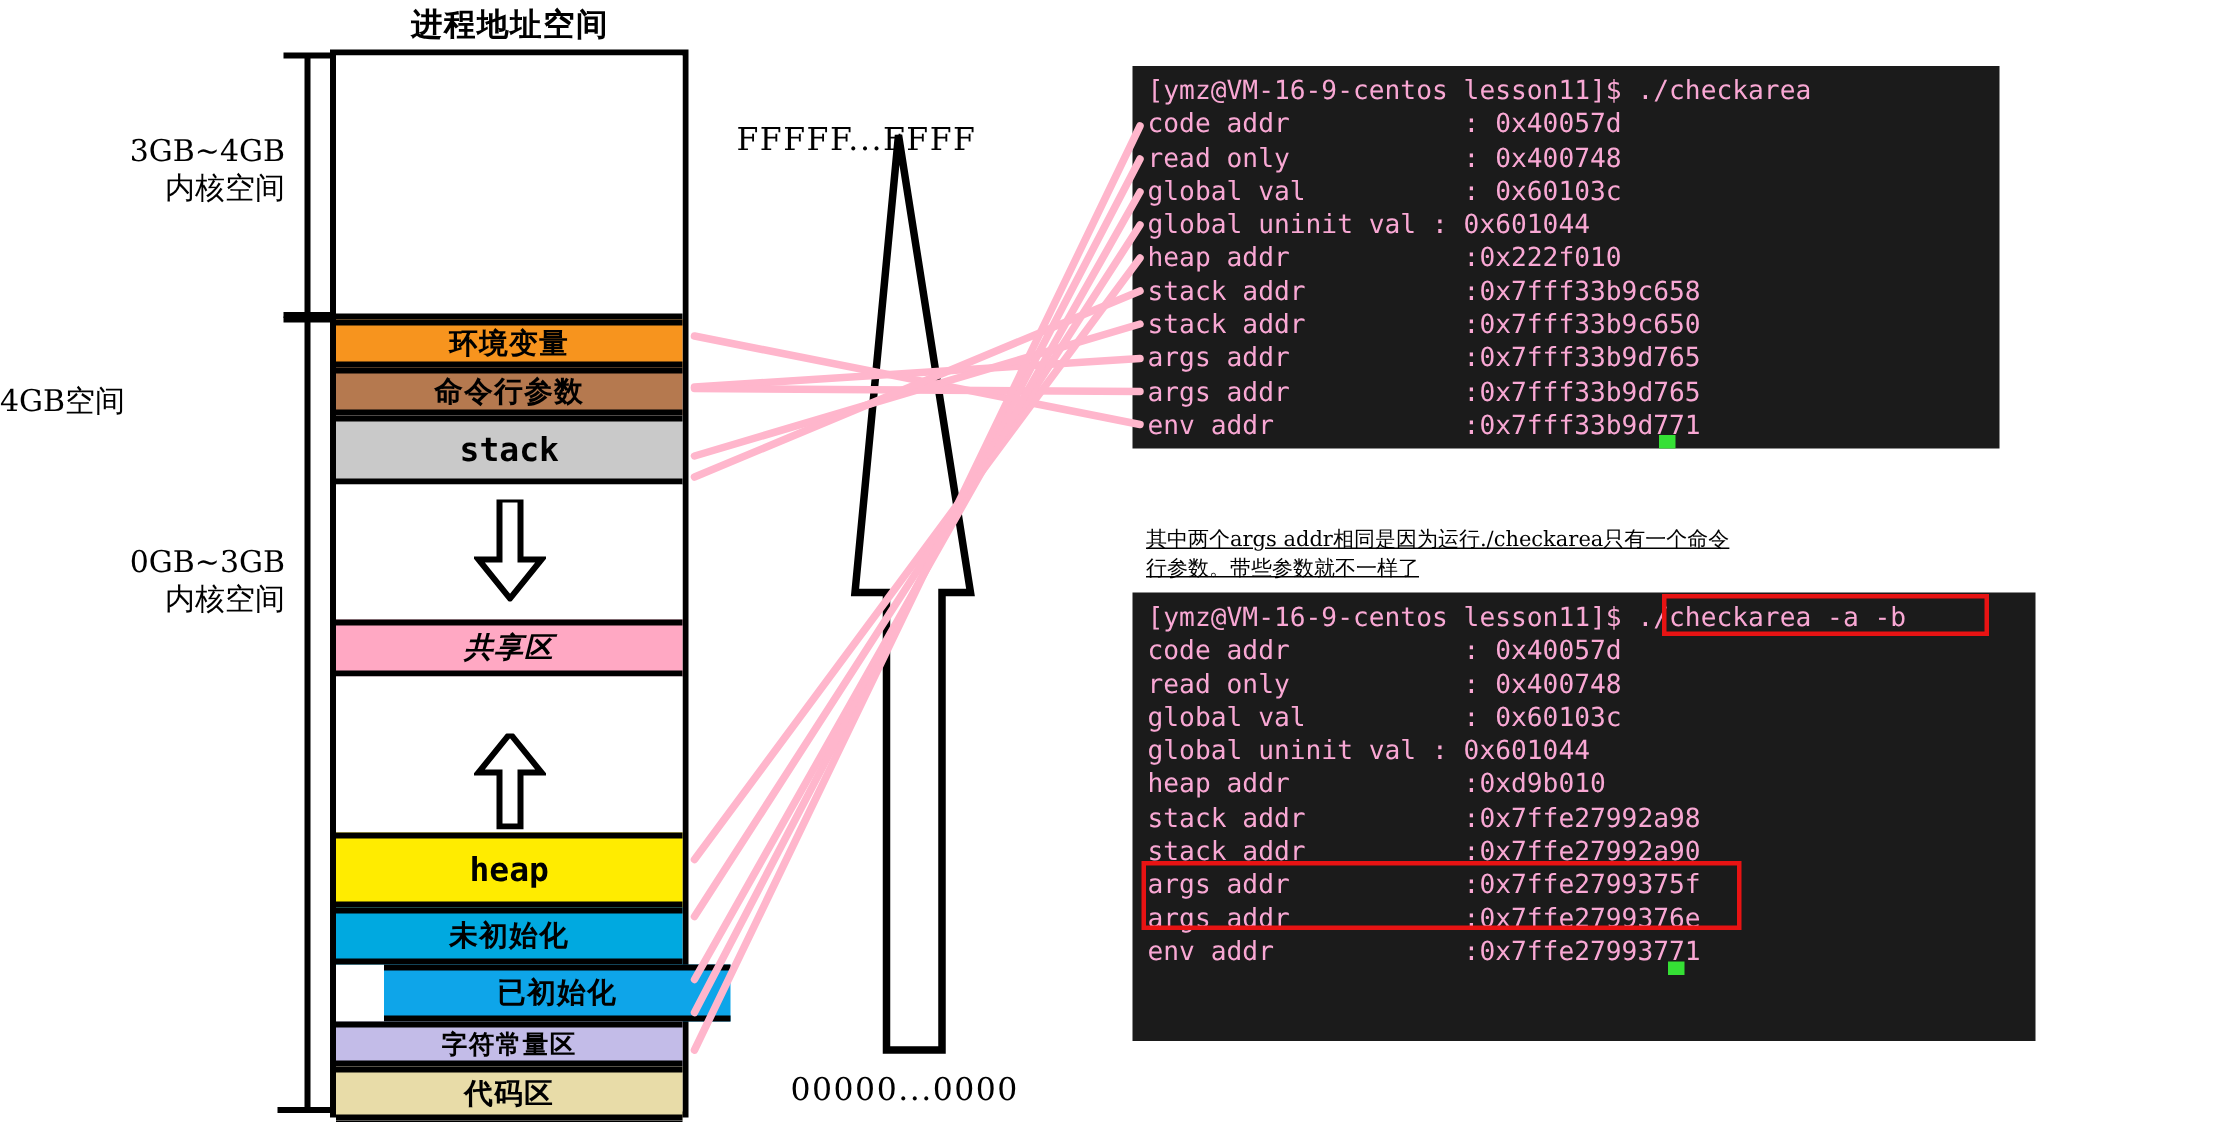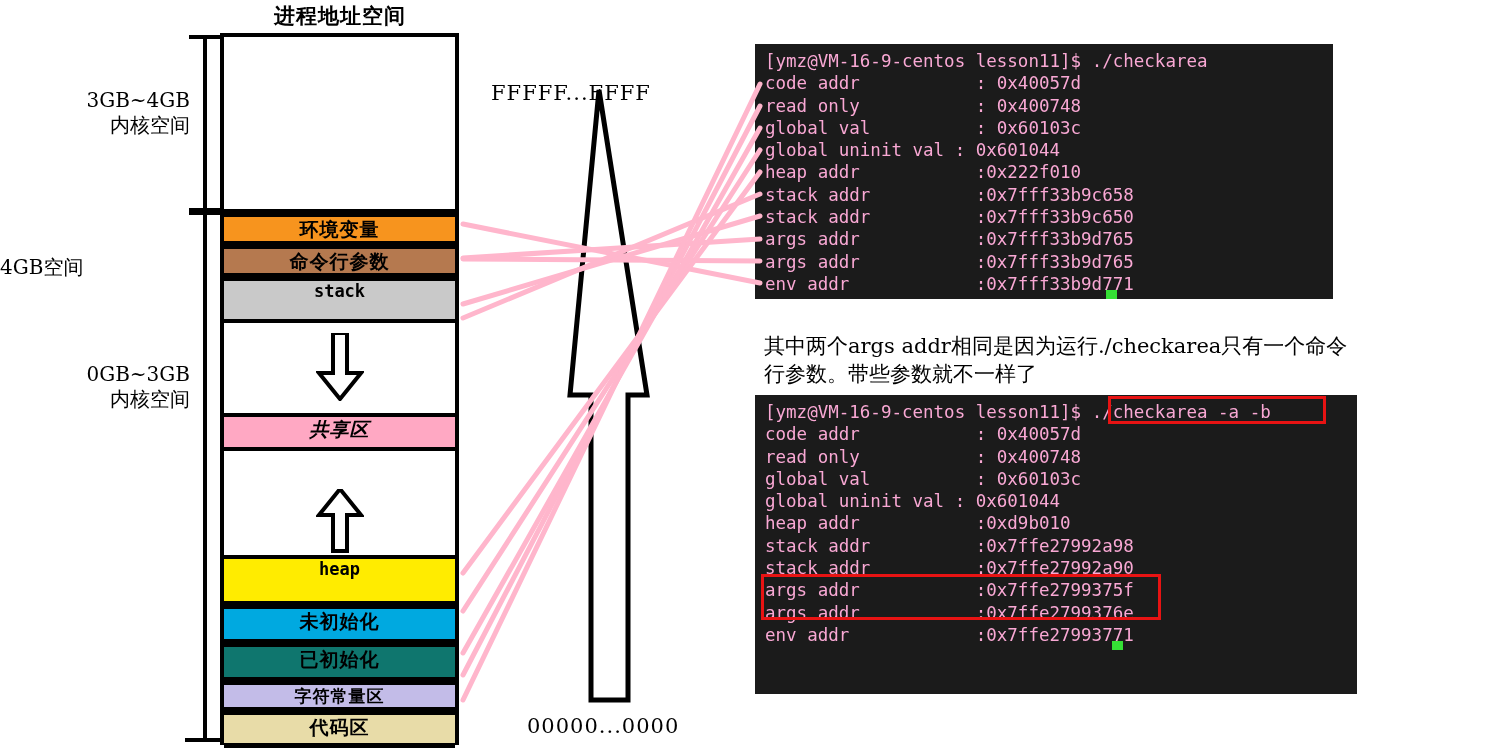--- a/index.html
+++ b/index.html
@@ -10,25 +10,25 @@
   #diagram{position:absolute;left:0;top:0;width:500px;height:532px;}
 
   #diagram-title{position:absolute;left:222px;top:2px;width:236px;
     text-align:center;font-size:21px;font-weight:bold;color:#000;
     font-family:"DejaVu Serif",serif;letter-spacing:1px;}
 
   #mem-column{position:absolute;left:220px;top:33px;width:239px;height:712px;
     border:4px solid #000;box-sizing:border-box;background:#fff;}
 
   .seg{position:absolute;left:0;width:100%;box-sizing:border-box;
-       display:flex;justify-content:center;
+       display:flex;align-items:center;justify-content:center;
        border-top:4px solid #000;border-bottom:4px solid #000;
        font-size:19px;font-weight:bold;color:#000;
        font-family:"DejaVu Serif",serif;letter-spacing:1px;}
-  .seg.mono{font-family:"DejaVu Sans Mono",monospace;font-size:17px;letter-spacing:0;}
+  .seg.mono{font-family:"DejaVu Sans Mono",monospace;font-size:22px;letter-spacing:0;}
 
   
   .brkLabel{position:absolute;text-align:right;font-size:20px;color:#000;
     font-family:"DejaVu Serif",serif;line-height:1.25;font-weight:normal;}
 
   
   .memarrow{position:absolute;left:50%;transform:translateX(-50%);}
 
   
   #bigarrow-wrap{position:absolute;left:520px;top:40px;width:220px;height:700px;}
@@ -36,23 +36,23 @@
     font-family:"DejaVu Serif",serif;letter-spacing:1px;white-space:nowrap;}
 
   
   .terminal{position:absolute;background:#1b1b1b;
     font-family:"DejaVu Sans Mono",monospace;color:#f9a8d4;
     font-size:17.5px;line-height:22.3px;padding:6px 0 4px 10px;
     box-sizing:border-box;white-space:pre;}
   #term1{left:755px;top:44px;width:578px;height:255px;}
   #term2{left:755px;top:395px;width:602px;height:299px;}
 
-  .note{position:absolute;left:764px;top:332px;width:610px;
-    font-size:21px;line-height:1.35;color:#000;
-    font-family:"DejaVu Serif",serif;}
+  .note{position:absolute;left:764px;top:351px;width:610px;
+    font-size:14px;line-height:1.35;color:#000;
+    font-family:"DejaVu Serif",serif;text-decoration:underline;}
 
   .redbox{position:absolute;border:3px solid #e81313;box-sizing:border-box;}
 
   .cursor{position:absolute;width:11px;height:9px;background:#35e035;}
 
   svg.overlay{position:absolute;left:0;top:0;width:1486px;height:748px;
     pointer-events:none;}
 </style>
 </head>
 <body>
@@ -82,21 +82,21 @@
     </div>
     <div class="seg" style="top:414px;height:104px;background:#ffffff;border-top:none;border-bottom:none;">
       <span></span>
     </div>
     <div class="seg mono" style="top:518px;height:50px;background:#ffec00;">
       <span>heap</span>
     </div>
     <div class="seg" style="top:568px;height:38px;background:#00a9e0;">
       <span>未初始化</span>
     </div>
-    <div class="seg" style="top:606px;height:38px;background:#0f766e;">
+    <div class="seg" style="top:606px;height:38px;background:#0ea5e9;margin-left:32px;">
       <span>已初始化</span>
     </div>
     <div class="seg" style="top:644px;height:30px;background:#c3bce8;font-size:17px;font-family:Liberation Mono, monospace;">
       <span>字符常量区</span>
     </div>
     <div class="seg" style="top:674px;height:36px;background:#e8dca8;">
       <span>代码区</span>
     </div>
     <div class="seg" style="top:710px;height:32px;background:#ffffff;border-bottom:none;">
       <span></span>

